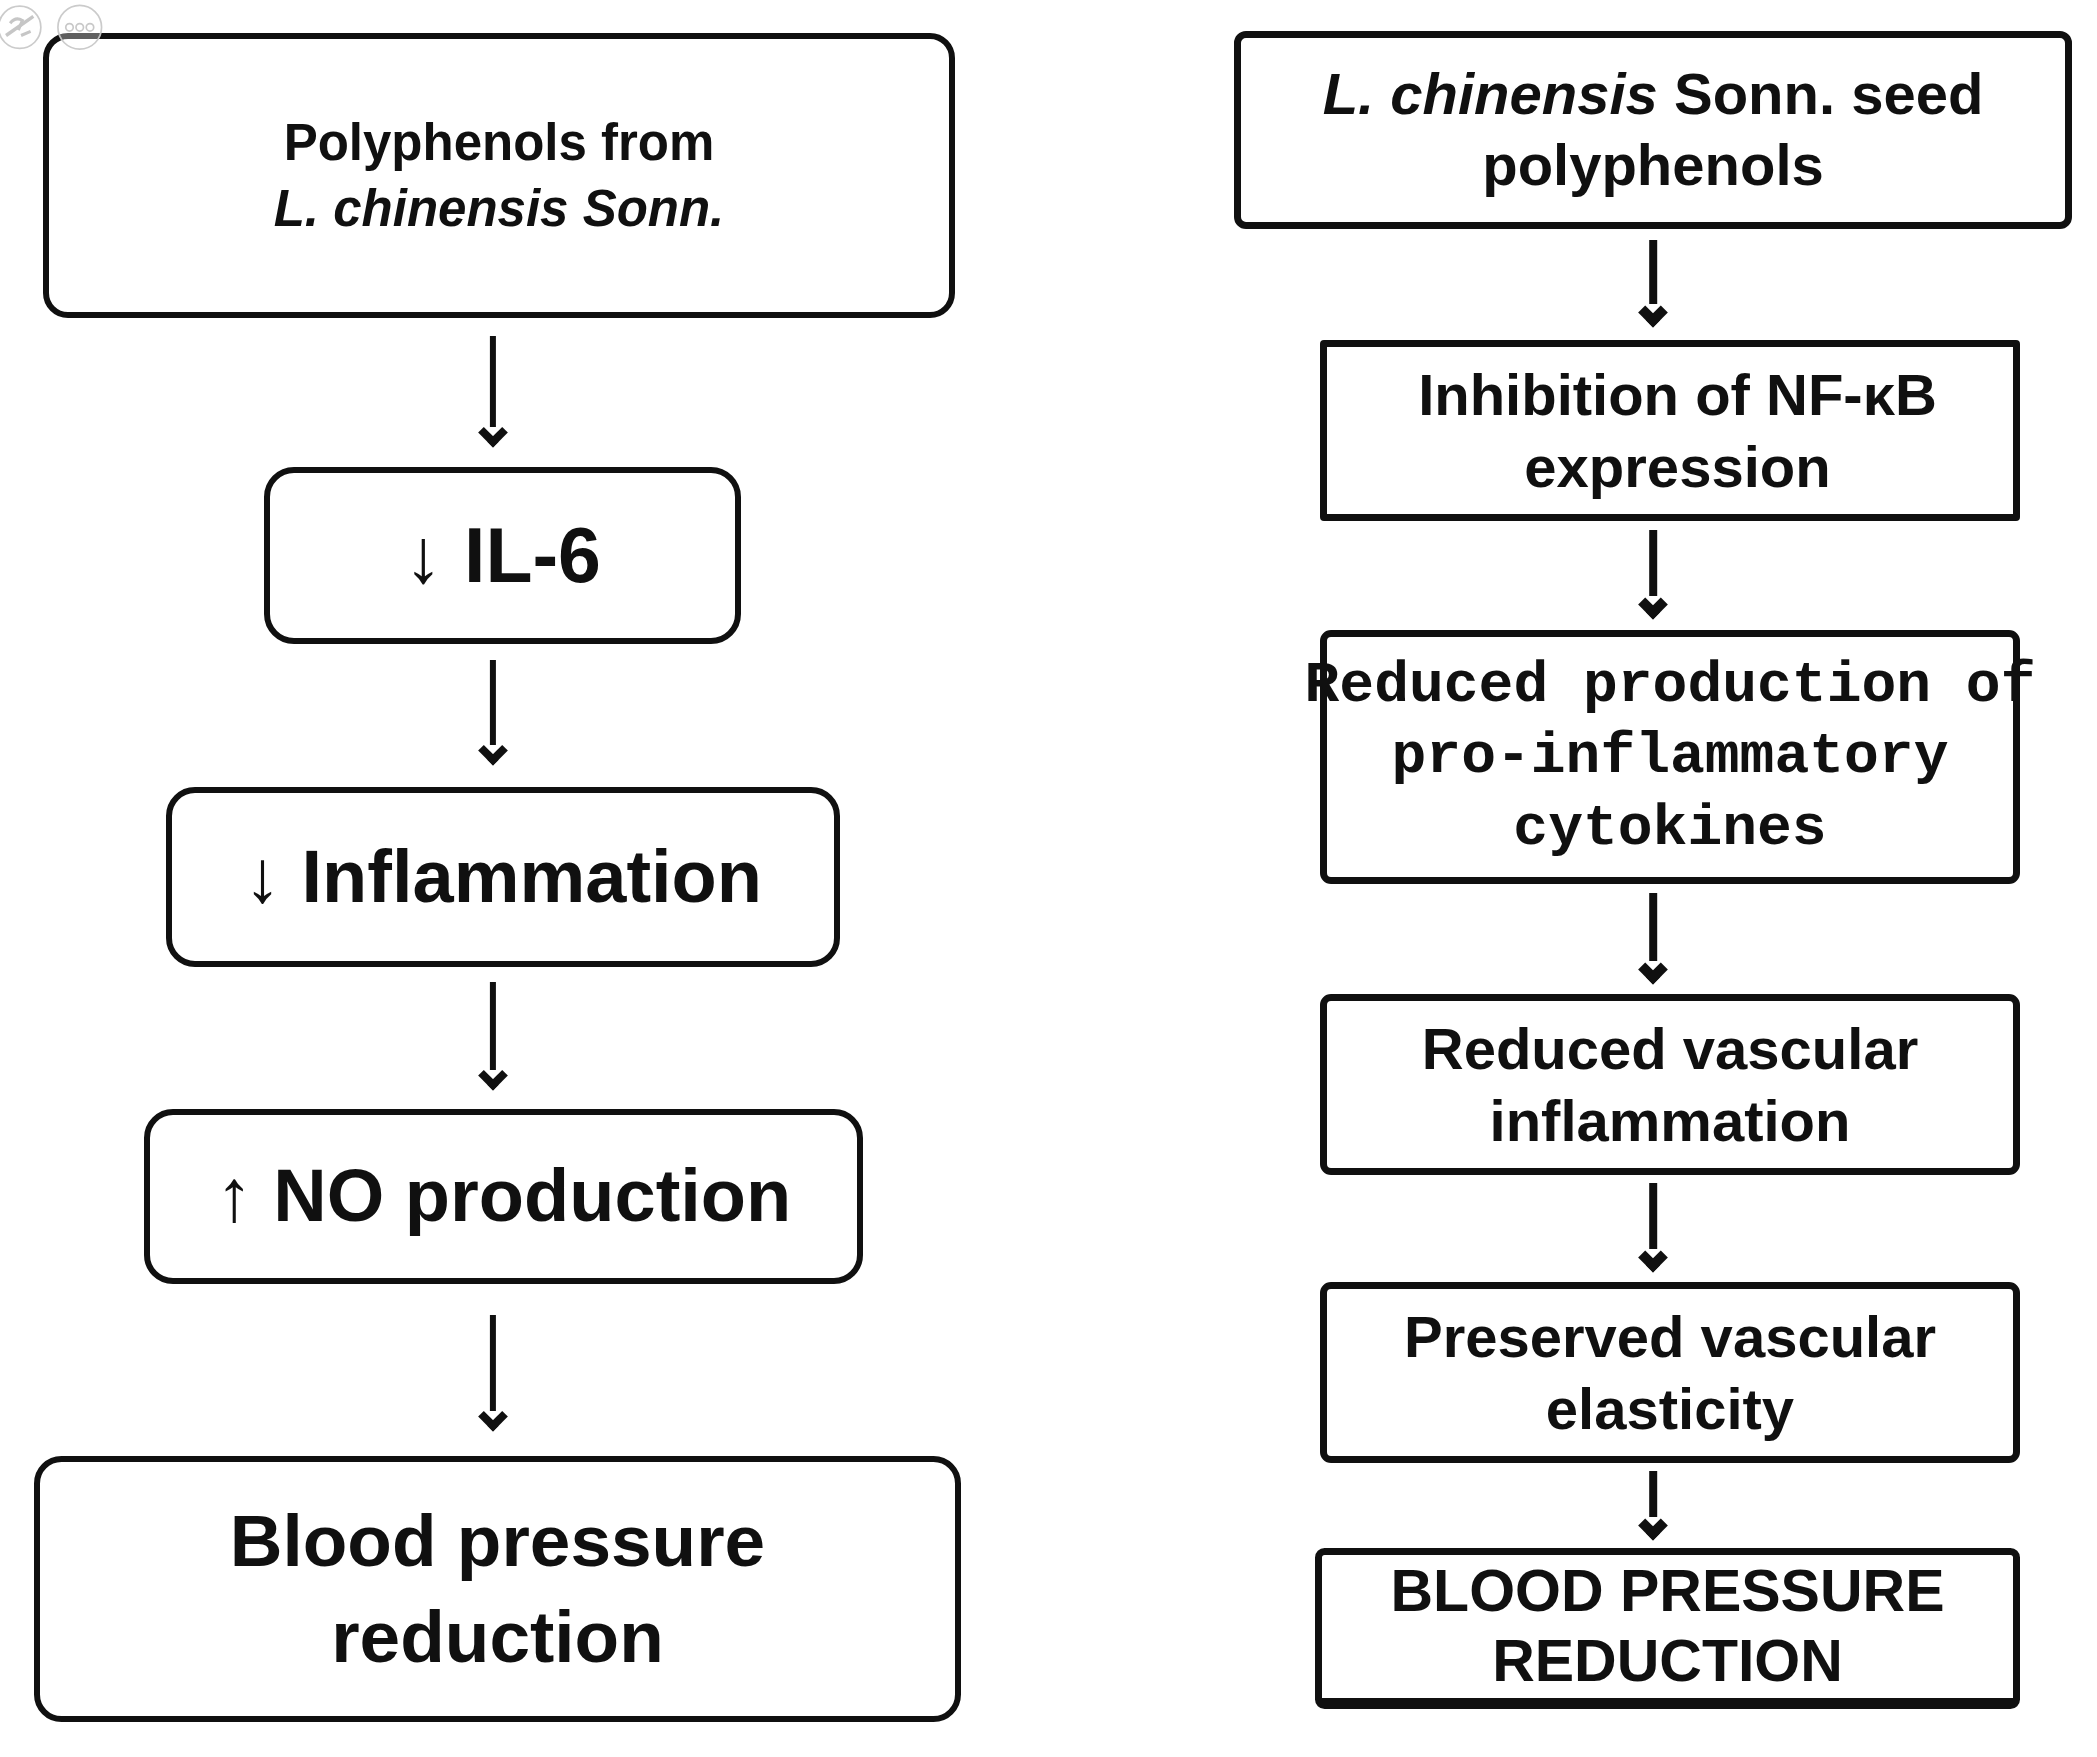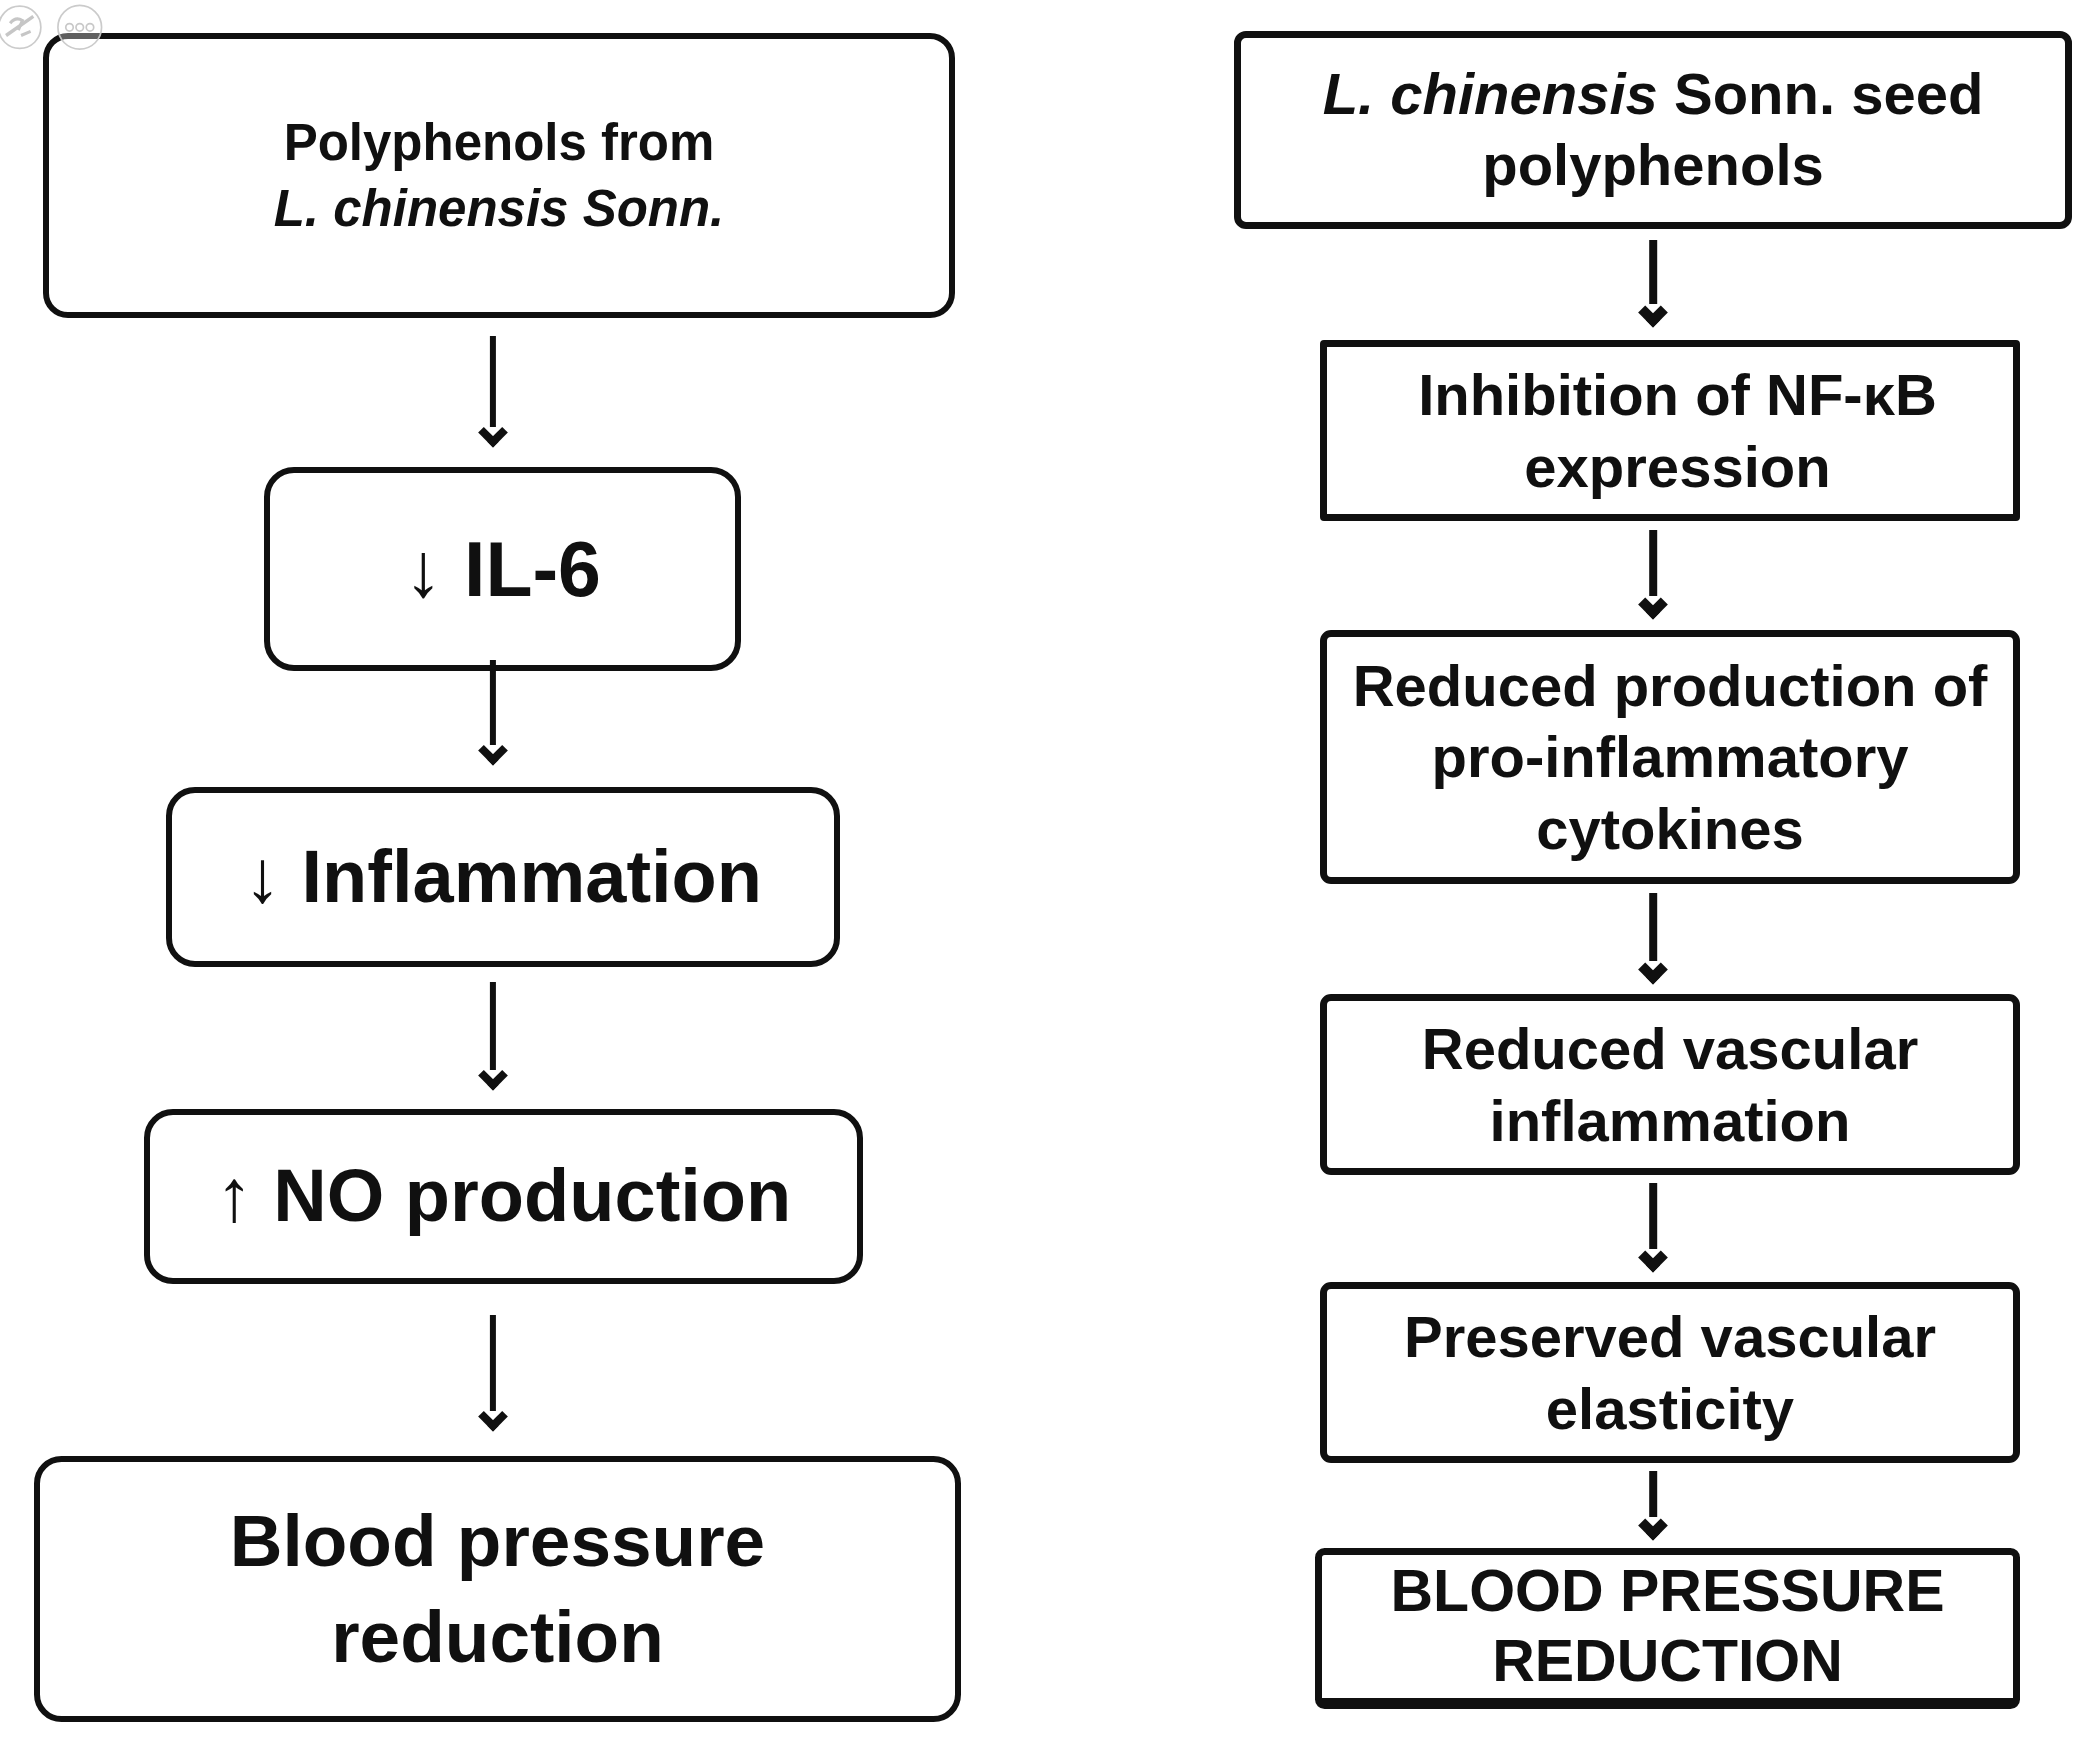--- a/index.html
+++ b/index.html
@@ -66,21 +66,21 @@
     <div class="fbox" style="left:43px;top:33px;width:912px;height:285px;border-radius:25px;font-size:51px;">
       <span class="ln">Polyphenols from</span>
       <span class="ln italic">L. chinensis Sonn.</span>
     </div>
 
     <div class="flow-arrow" style="left:489px;top:336px;height:113px;">
       <div class="shaft"></div>
       <div class="head"></div>
     </div>
 
-    <div class="fbox" style="left:264px;top:467px;width:477px;height:204px;border-radius:30px;font-size:77px;">
+    <div class="fbox" style="left:264px;top:467px;width:477px;height:177px;border-radius:30px;font-size:77px;">
       <span class="ln">↓ IL-6</span>
     </div>
 
     <div class="flow-arrow" style="left:489px;top:660px;height:107px;">
       <div class="shaft"></div>
       <div class="head"></div>
     </div>
 
     <div class="fbox" style="left:166px;top:787px;width:674px;height:180px;border-radius:29px;font-size:74px;">
       <span class="ln">↓ Inflammation</span>
@@ -122,21 +122,21 @@
     <div class="fbox" style="left:1320px;top:340px;width:700px;height:181px;border-radius:4px;font-size:58px;line-height:1.23;padding-left:15px;">
       <span class="ln">Inhibition of NF-κB</span>
       <span class="ln">expression</span>
     </div>
 
     <div class="flow-arrow" style="left:1649px;top:530px;height:91px;">
       <div class="shaft"></div>
       <div class="head"></div>
     </div>
 
-    <div class="fbox" style="left:1320px;top:630px;width:700px;height:254px;border-radius:11px;font-size:58px;line-height:1.23;">
+    <div class="fbox" style="left:1320px;top:630px;width:700px;height:254px;border-radius:11px;font-size:58px;line-height:1.23;font-family:Liberation Mono, monospace;">
       <span class="ln">Reduced production of</span>
       <span class="ln">pro-inflammatory</span>
       <span class="ln">cytokines</span>
     </div>
 
     <div class="flow-arrow" style="left:1649px;top:893px;height:93px;">
       <div class="shaft"></div>
       <div class="head"></div>
     </div>
 

